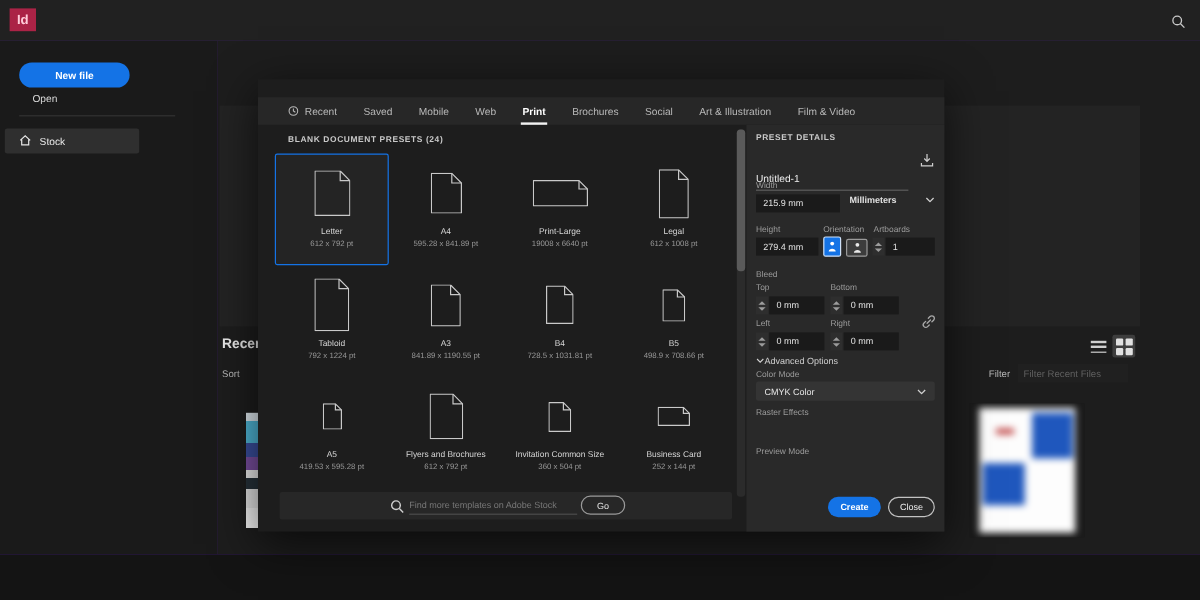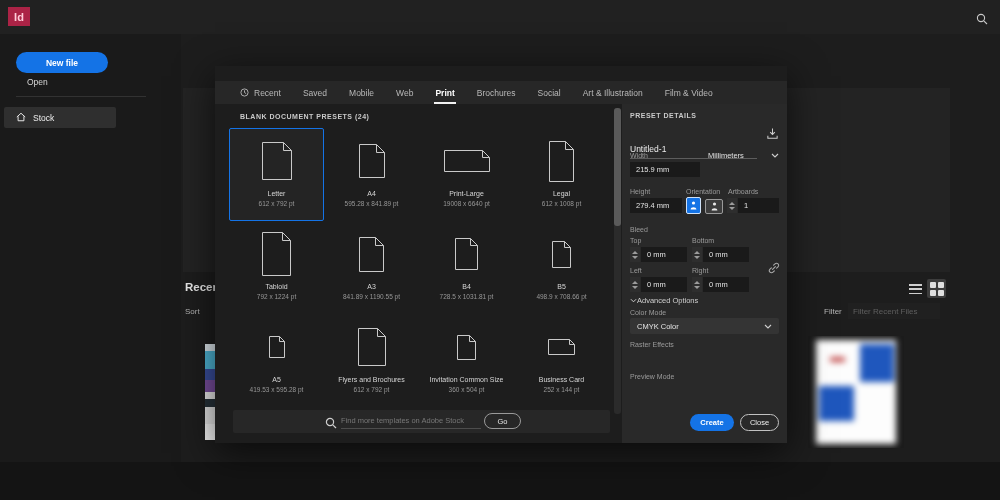--- a/index.html
+++ b/index.html
@@ -80,21 +80,21 @@
           color:#e3e3e3;font-size:7.5px;display:flex;align-items:center;justify-content:center;}
 
   
   .details{position:absolute;top:38px;right:0;width:165px;height:339px;background:#292929;font-size:7.5px;color:#ddd;}
   .d-heading{position:absolute;top:8px;left:8px;font-size:7px;font-weight:bold;color:#c9c9c9;letter-spacing:.5px;}
   .d-name{position:absolute;top:24px;left:8px;width:127px;border-bottom:1px solid #5d5d5d;padding-bottom:4px;
           font-size:8.5px;color:#ececec;margin-top:16px;}
   .d-save{position:absolute;top:23px;right:8px;}
   .d-label{position:absolute;font-size:7px;color:#9b9b9b;}
   .d-box{position:absolute;height:15px;background:#1a1a1a;color:#e2e2e2;font-size:7.5px;line-height:15px;padding-left:6px;}
-  .d-units{position:absolute;top:44px;left:86px;width:71px;height:15px;display:flex;align-items:center;color:#e2e2e2;}
+  .d-units{position:absolute;top:58px;left:86px;width:71px;height:15px;display:flex;align-items:flex-start;color:#e2e2e2;font-weight:bold;}
   .chev{margin-left:auto;}
   .orient{position:absolute;width:15px;height:17px;border:1px solid #9a9a9a;border-radius:2px;background:#3c3c3c;
           display:flex;align-items:center;justify-content:center;}
   .orient.portrait{background:var(--accent);border-color:#cfe1f7;}
   .orient.landscape{width:18px;height:15px;top:95px;}
   .stepper{position:absolute;width:10px;height:15px;background:#2e2e2e;display:flex;flex-direction:column;
            align-items:center;justify-content:center;gap:2px;}
   .tri-up{width:0;height:0;border-left:3px solid transparent;border-right:3px solid transparent;border-bottom:3px solid #9c9c9c;}
   .tri-dn{width:0;height:0;border-left:3px solid transparent;border-right:3px solid transparent;border-top:3px solid #9c9c9c;}
   .adv-row{position:absolute;top:192px;left:8px;display:flex;align-items:center;gap:0;font-size:7.5px;color:#cfcfcf;}

